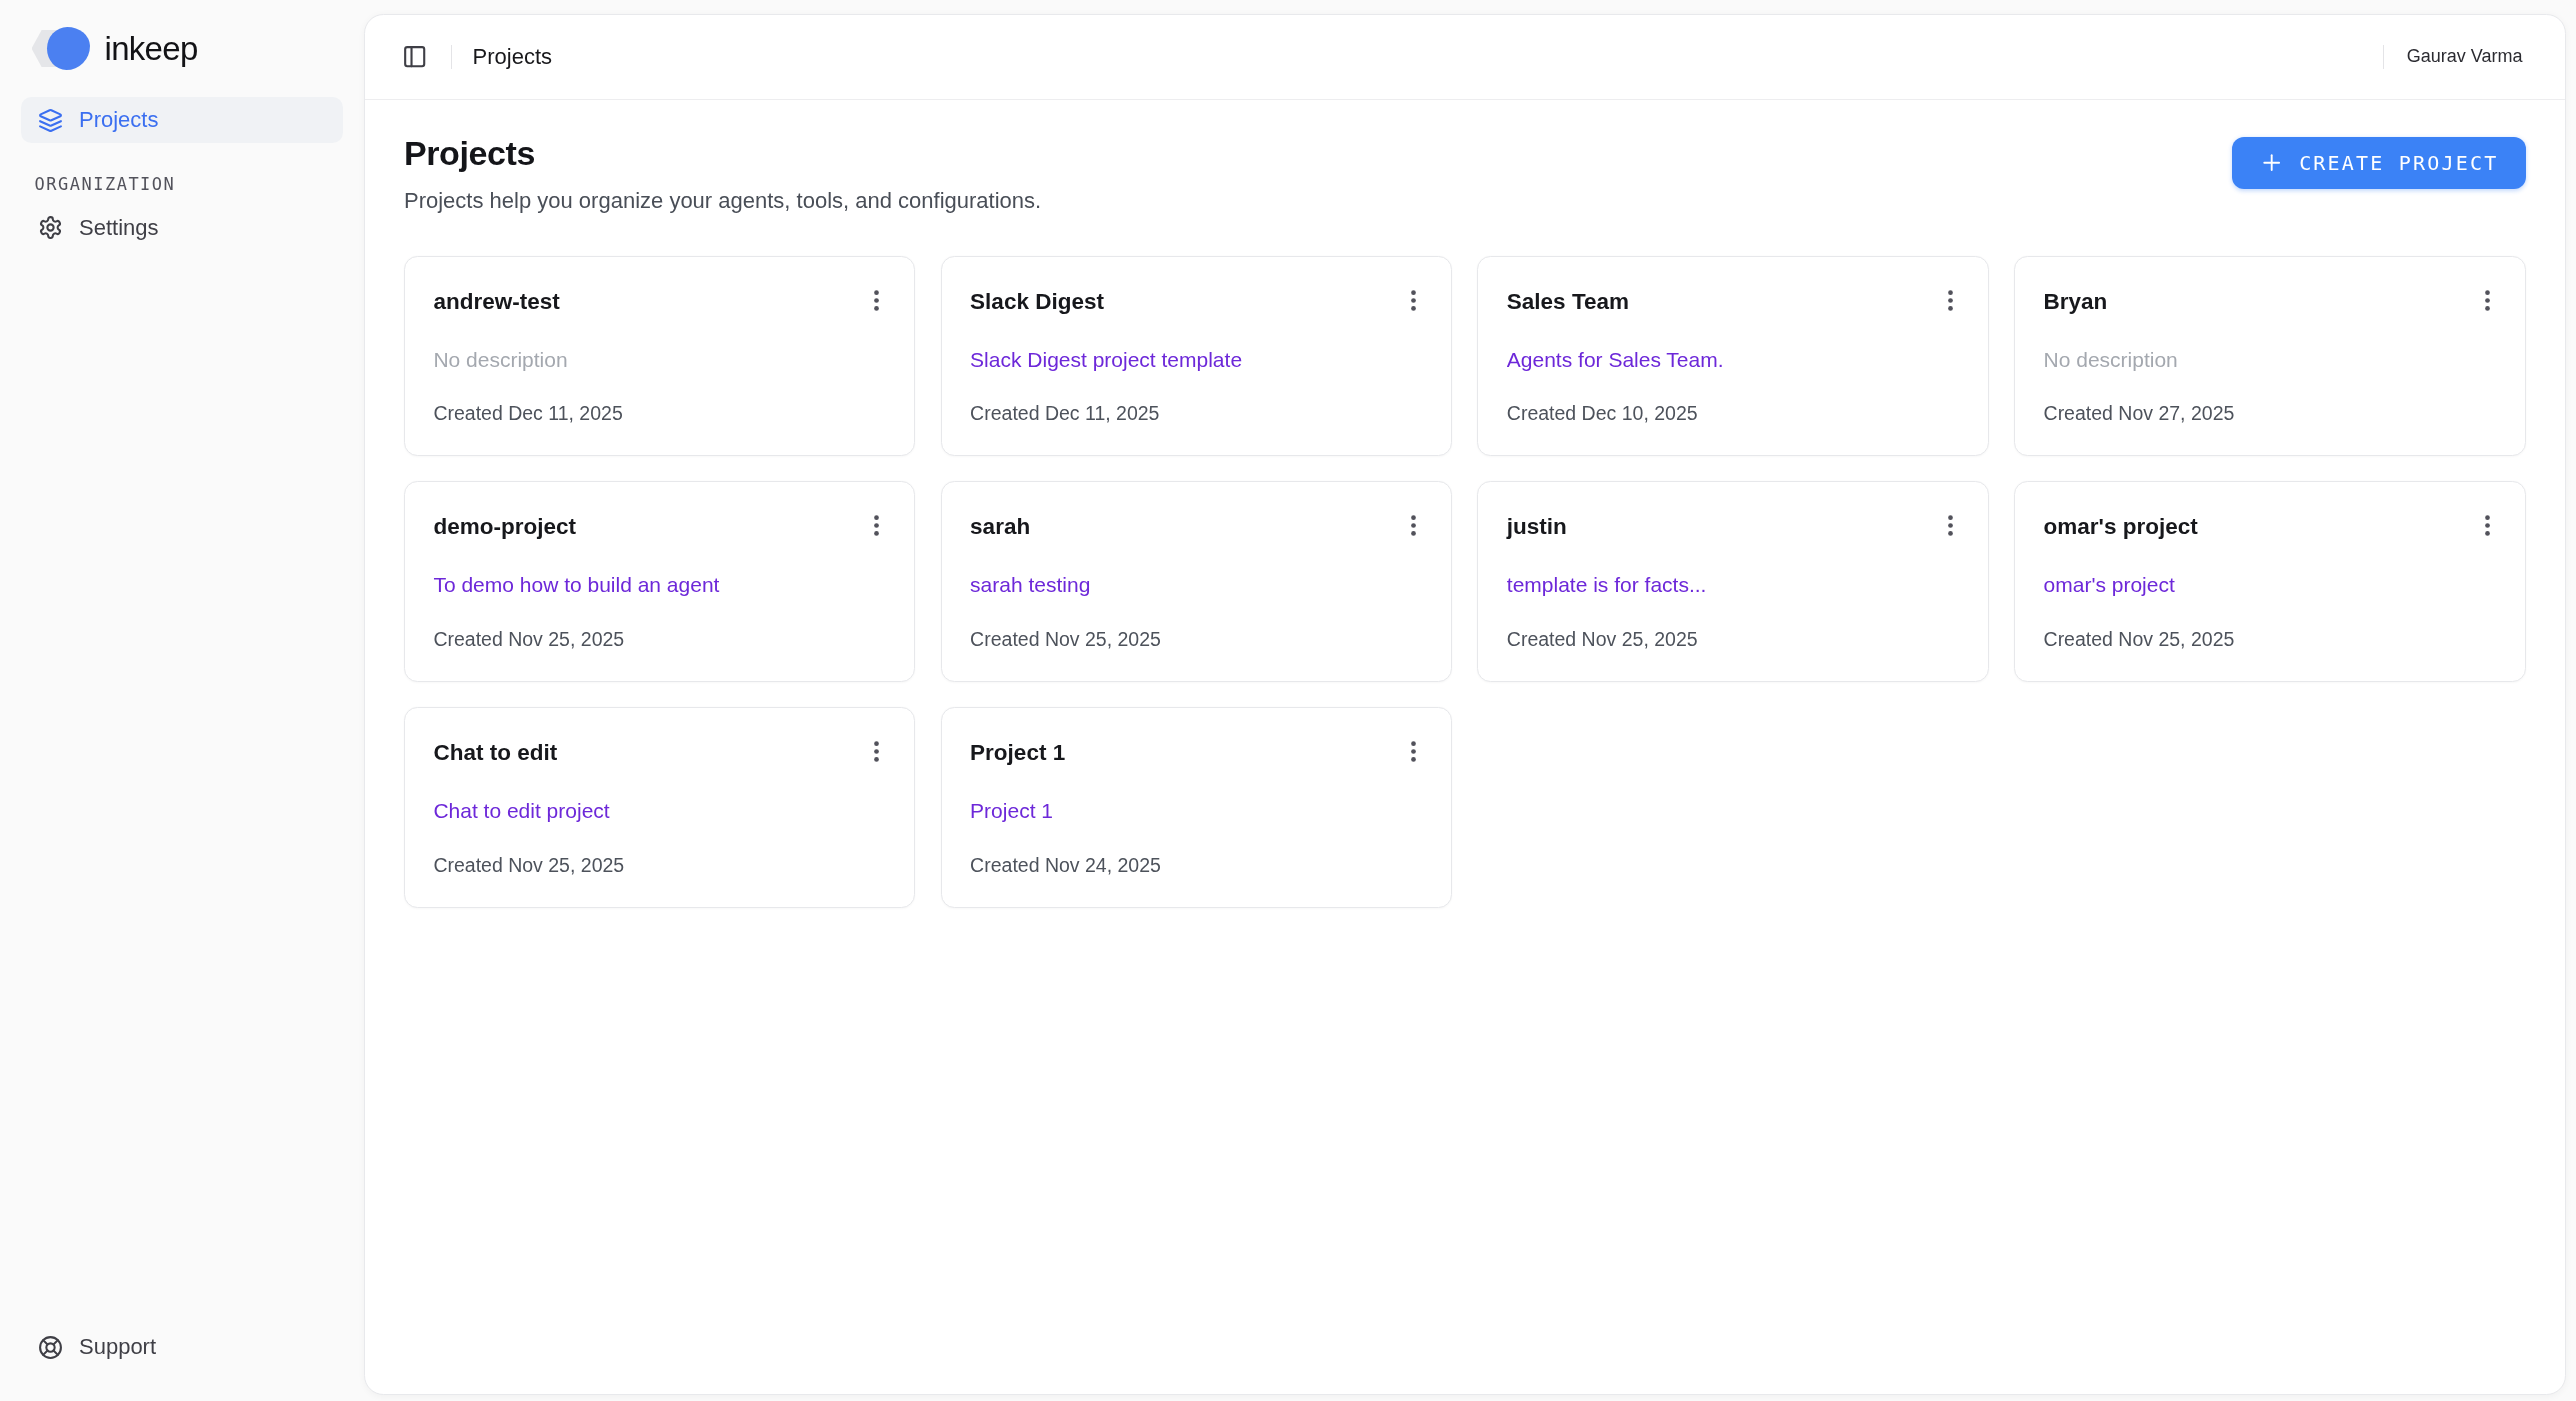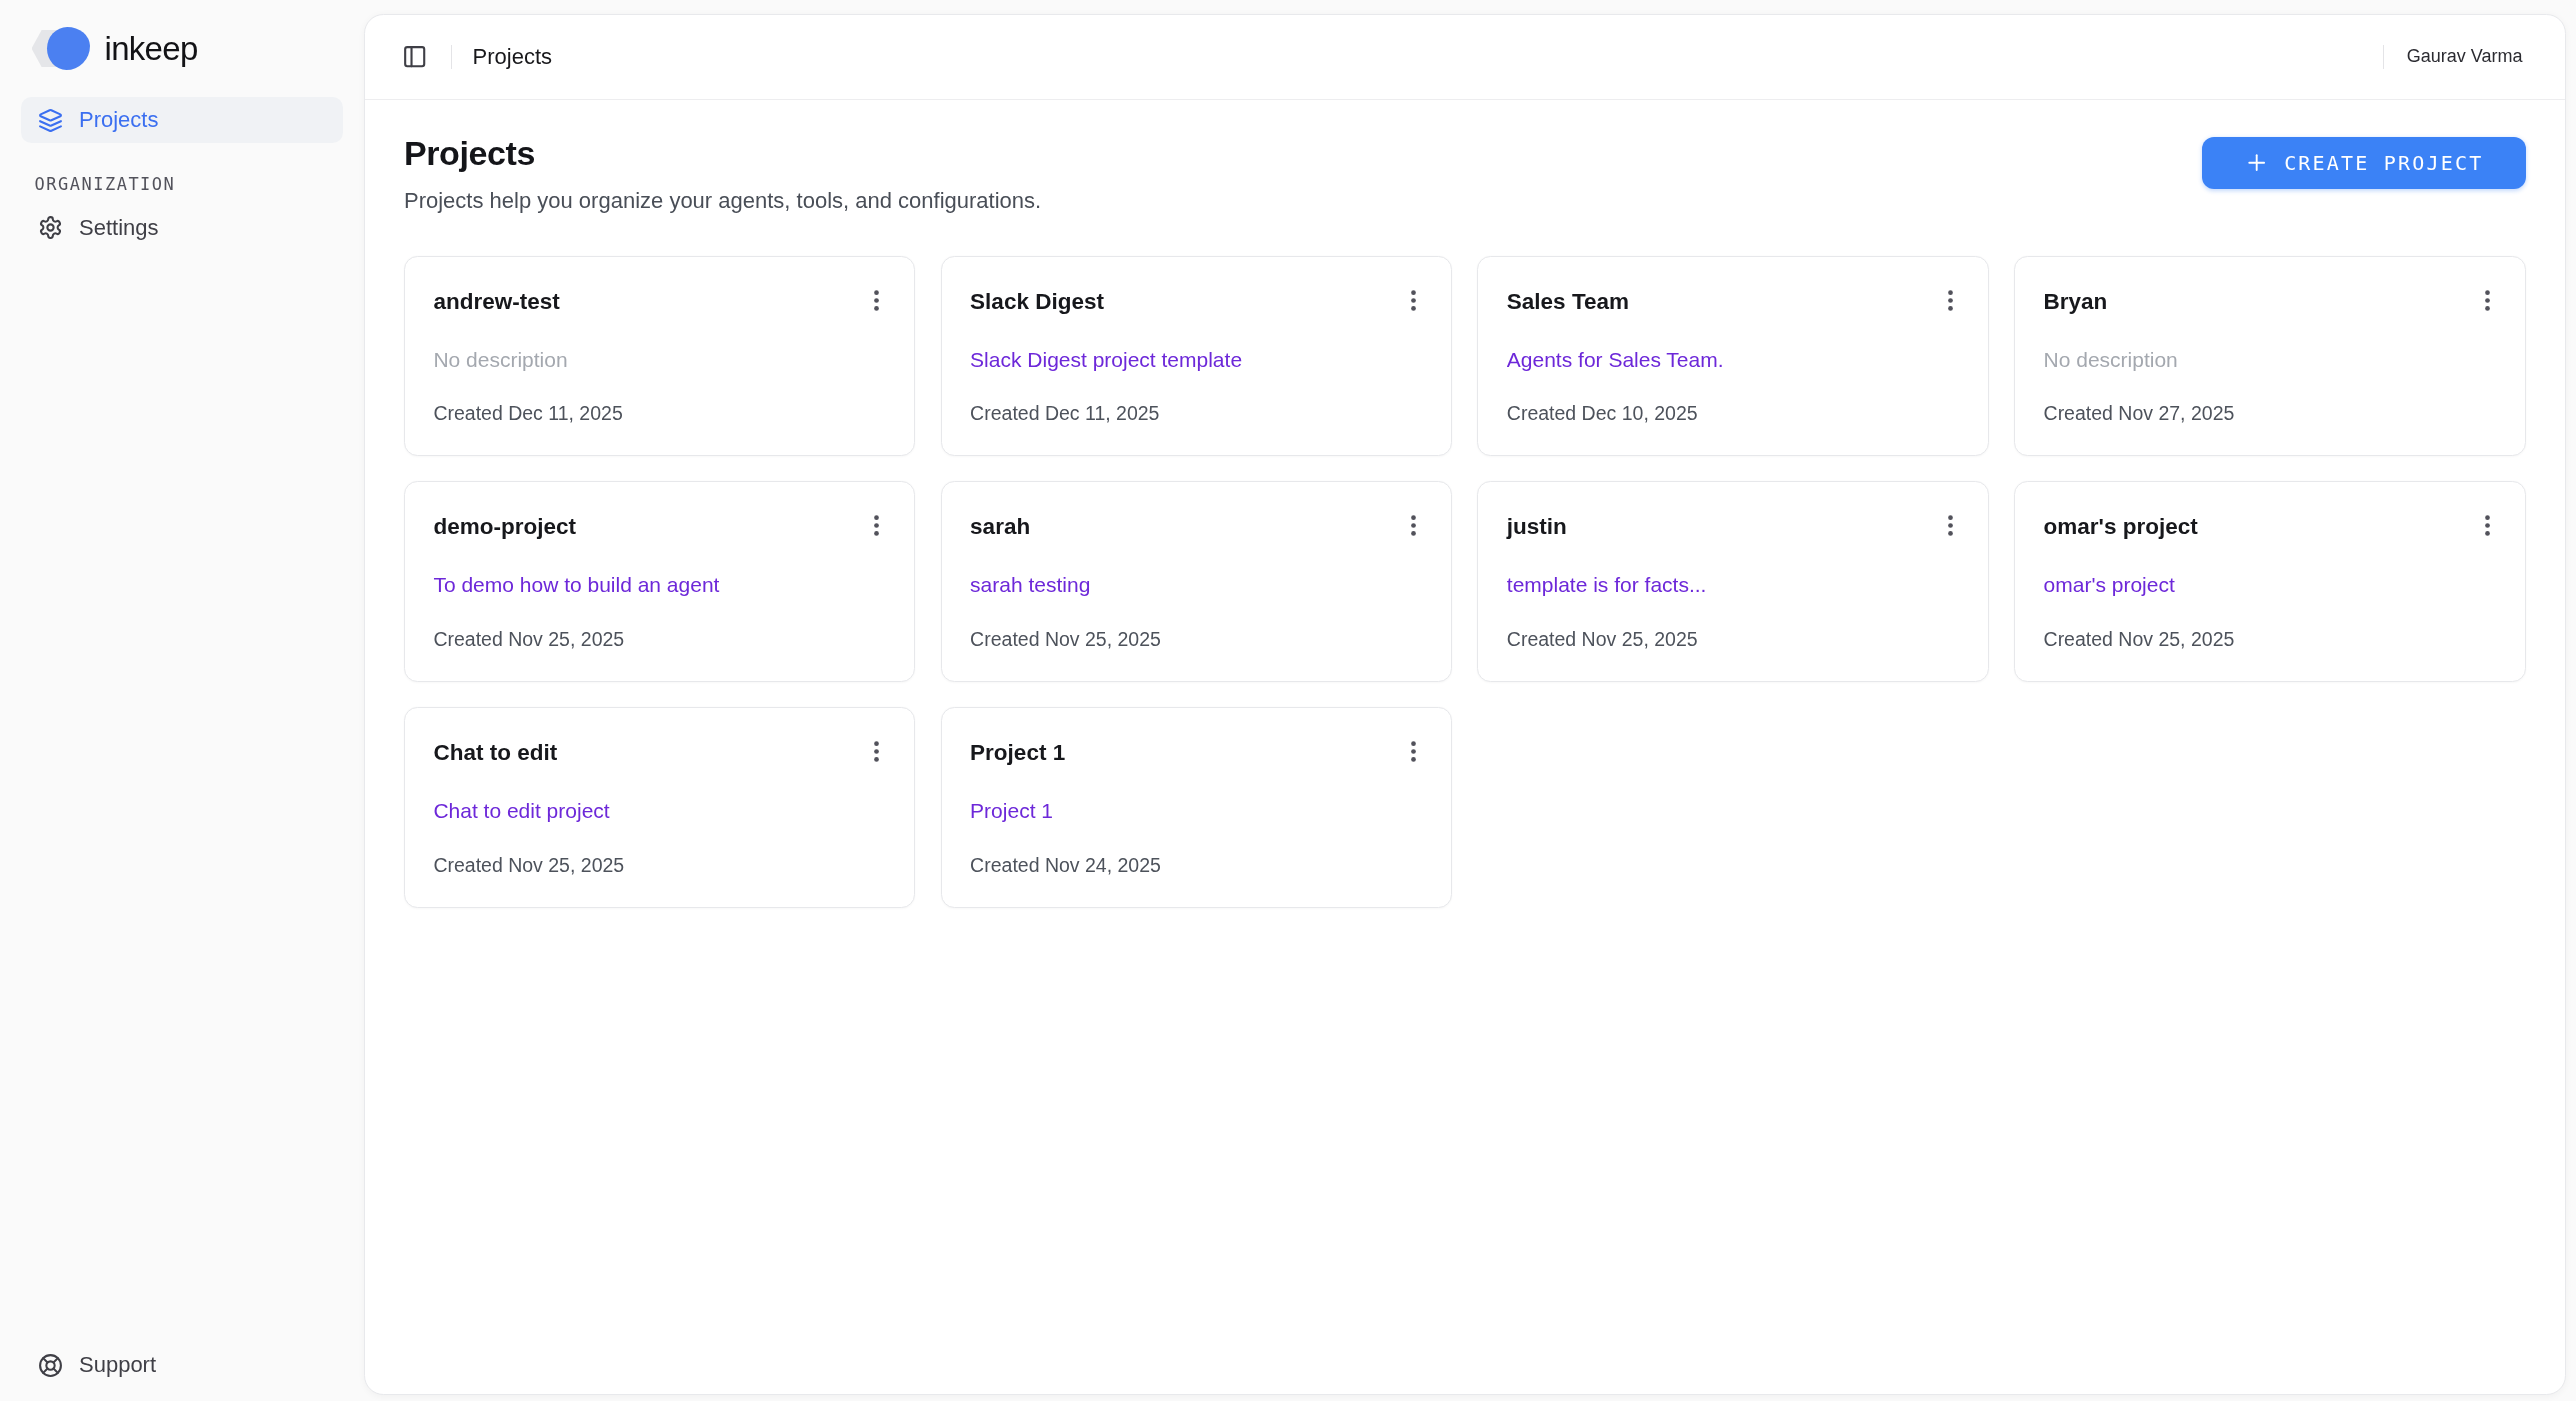--- a/index.html
+++ b/index.html
@@ -9,21 +9,21 @@
     font-family:"Liberation Sans", sans-serif;
     color:#18181b;
     display:flex;
   }
   .mono { font-family:"DejaVu Sans Mono", monospace; }
 
   
   .sidebar {
     width:364px; height:100%;
     background:#fafafa;
-    padding:18px 21px 13px;
+    padding:18px 21px 31px;
     display:flex; flex-direction:column;
     flex-shrink:0;
   }
   .logo-row { display:flex; align-items:center; gap:10.5px; padding:7.5px 9px 6px; }
   .logo-mark { position:relative; width:64px; height:46px; flex-shrink:0; }
   .logo-hex {
     position:absolute; left:1.5px; top:4.5px; width:39px; height:37px;
     background:#e5e6e9;
     clip-path:polygon(26% 0, 74% 0, 100% 50%, 74% 100%, 26% 100%, 0 50%);
   }
@@ -80,21 +80,21 @@
   .breadcrumb { margin-left:21px; font-size:22px; font-weight:500; color:#18181b; }
   .header-spacer { flex:1; }
   .user-name { margin-left:22.5px; font-size:18px; color:#2b2b31; background:transparent; border:none; cursor:pointer; font-family:inherit; }
 
   .content { flex:1; padding:34px 39px 0; overflow:hidden; }
   .title-row { display:flex; align-items:flex-start; justify-content:space-between; }
   .page-title { font-size:34px; font-weight:600; color:#141519; letter-spacing:-0.4px; }
   .page-subtitle { margin-top:15px; font-size:22px; color:#494e57;text-align:center; }
   .create-btn {
     display:inline-flex; align-items:center; gap:15px;
-    height:52px; padding:0 42px; margin-top:3px;
+    height:52px; padding:0 27px; margin-top:3px;
     background:#3b82f6; color:#ffffff;
     border:none; border-radius:12px; cursor:pointer;
     font-family:"DejaVu Sans Mono", monospace;
     font-size:20px; letter-spacing:2.2px; font-weight:500;
     box-shadow:0 1.5px 4.5px rgba(59,130,246,.3);
   }
   .create-btn svg { width:25.4px; height:25.4px; }
 
   .grid {
     margin-top:42px;

